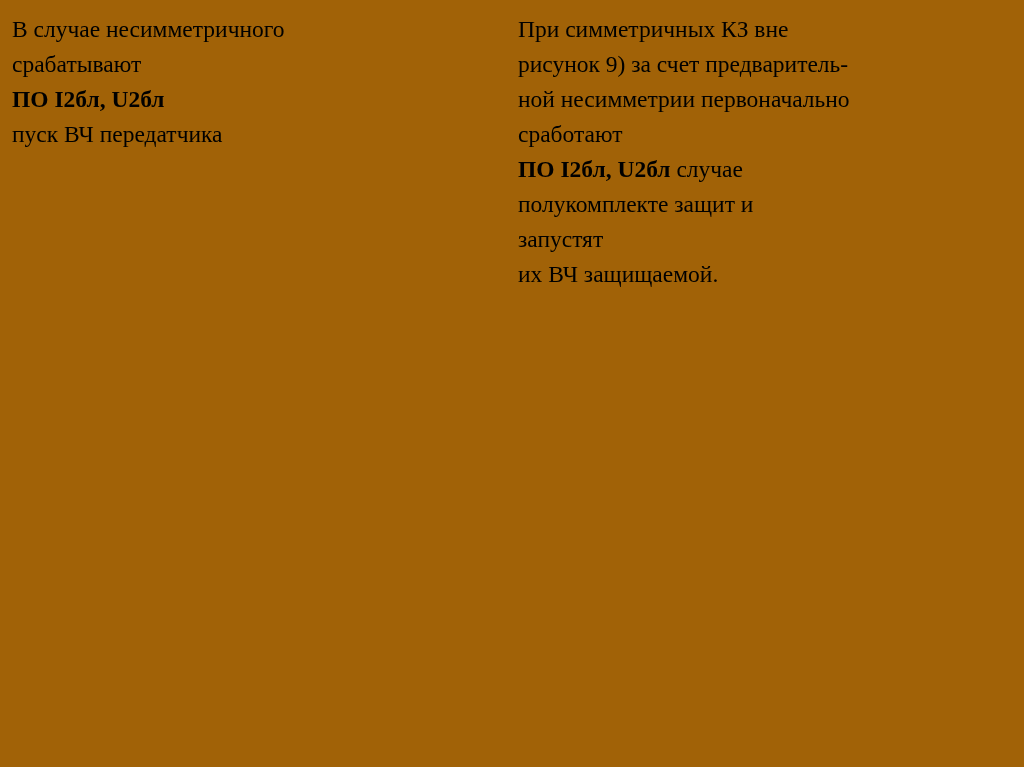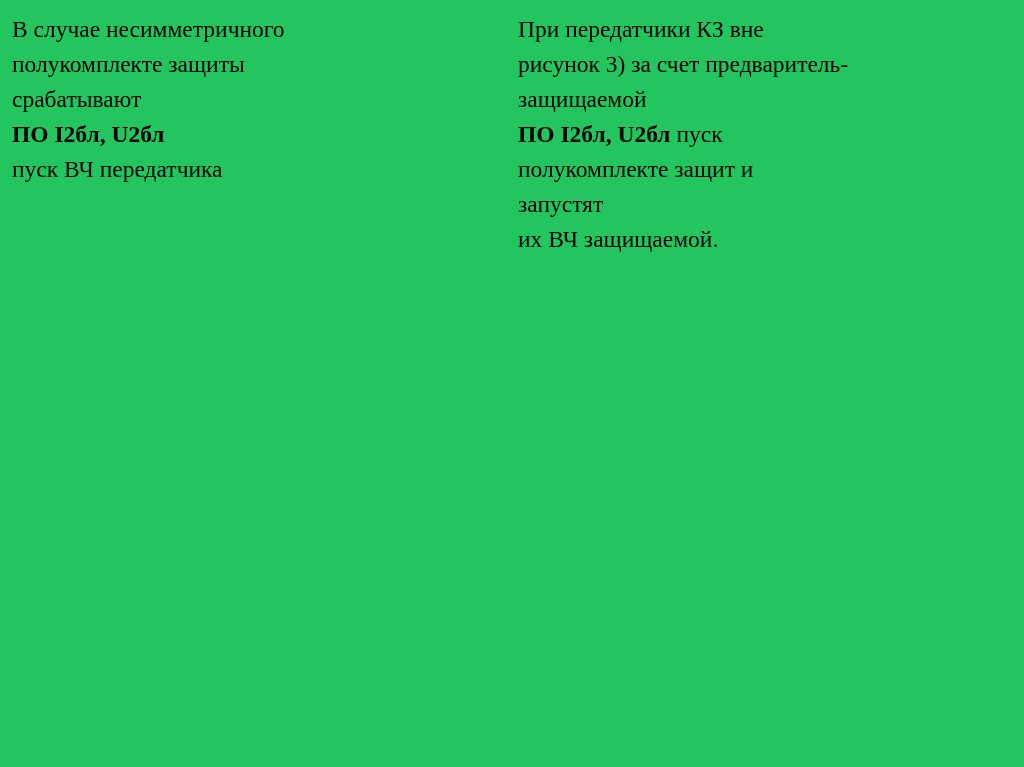--- a/index.html
+++ b/index.html
@@ -11,21 +11,21 @@
     width: 1024px;
     height: 767px;
     font-family: "Liberation Serif", serif;
     color: #000000;
     overflow: hidden;
   }
   .slide {
     position: relative;
     width: 1024px;
     height: 767px;
-    background: #22c55e;
+    background: #a16207;
   }
   .column {
     position: absolute;
     top: 12px;
   }
   .column-left {
     left: 12px;
     width: 470px;
   }
   .column-right {
@@ -45,29 +45,29 @@
     font-weight: bold;
   }
 </style>
 </head>
 <body>
 
 <div class="slide">
 
   <div class="column column-left">
     <div class="line">В случае несимметричного</div>
-    <div class="line">полукомплекте защиты</div>
     <div class="line">срабатывают</div>
     <div class="line bold">ПО I2бл, U2бл</div>
     <div class="line">пуск ВЧ передатчика</div>
   </div>
 
   <div class="column column-right">
-    <div class="line">При передатчики КЗ вне</div>
-    <div class="line">рисунок 3) за счет предваритель-</div>
-    <div class="line">защищаемой</div>
-    <div class="line"><span class="inline-bold">ПО I2бл, U2бл</span><span> пуск</span></div>
+    <div class="line">При симметричных КЗ вне</div>
+    <div class="line">рисунок 9) за счет предваритель-</div>
+    <div class="line">ной несимметрии первоначально</div>
+    <div class="line">сработают</div>
+    <div class="line"><span class="inline-bold">ПО I2бл, U2бл</span><span> случае</span></div>
     <div class="line">полукомплекте защит и</div>
     <div class="line">запустят</div>
     <div class="line">их ВЧ защищаемой.</div>
   </div>
 
 </div>
 
 </body></html>

